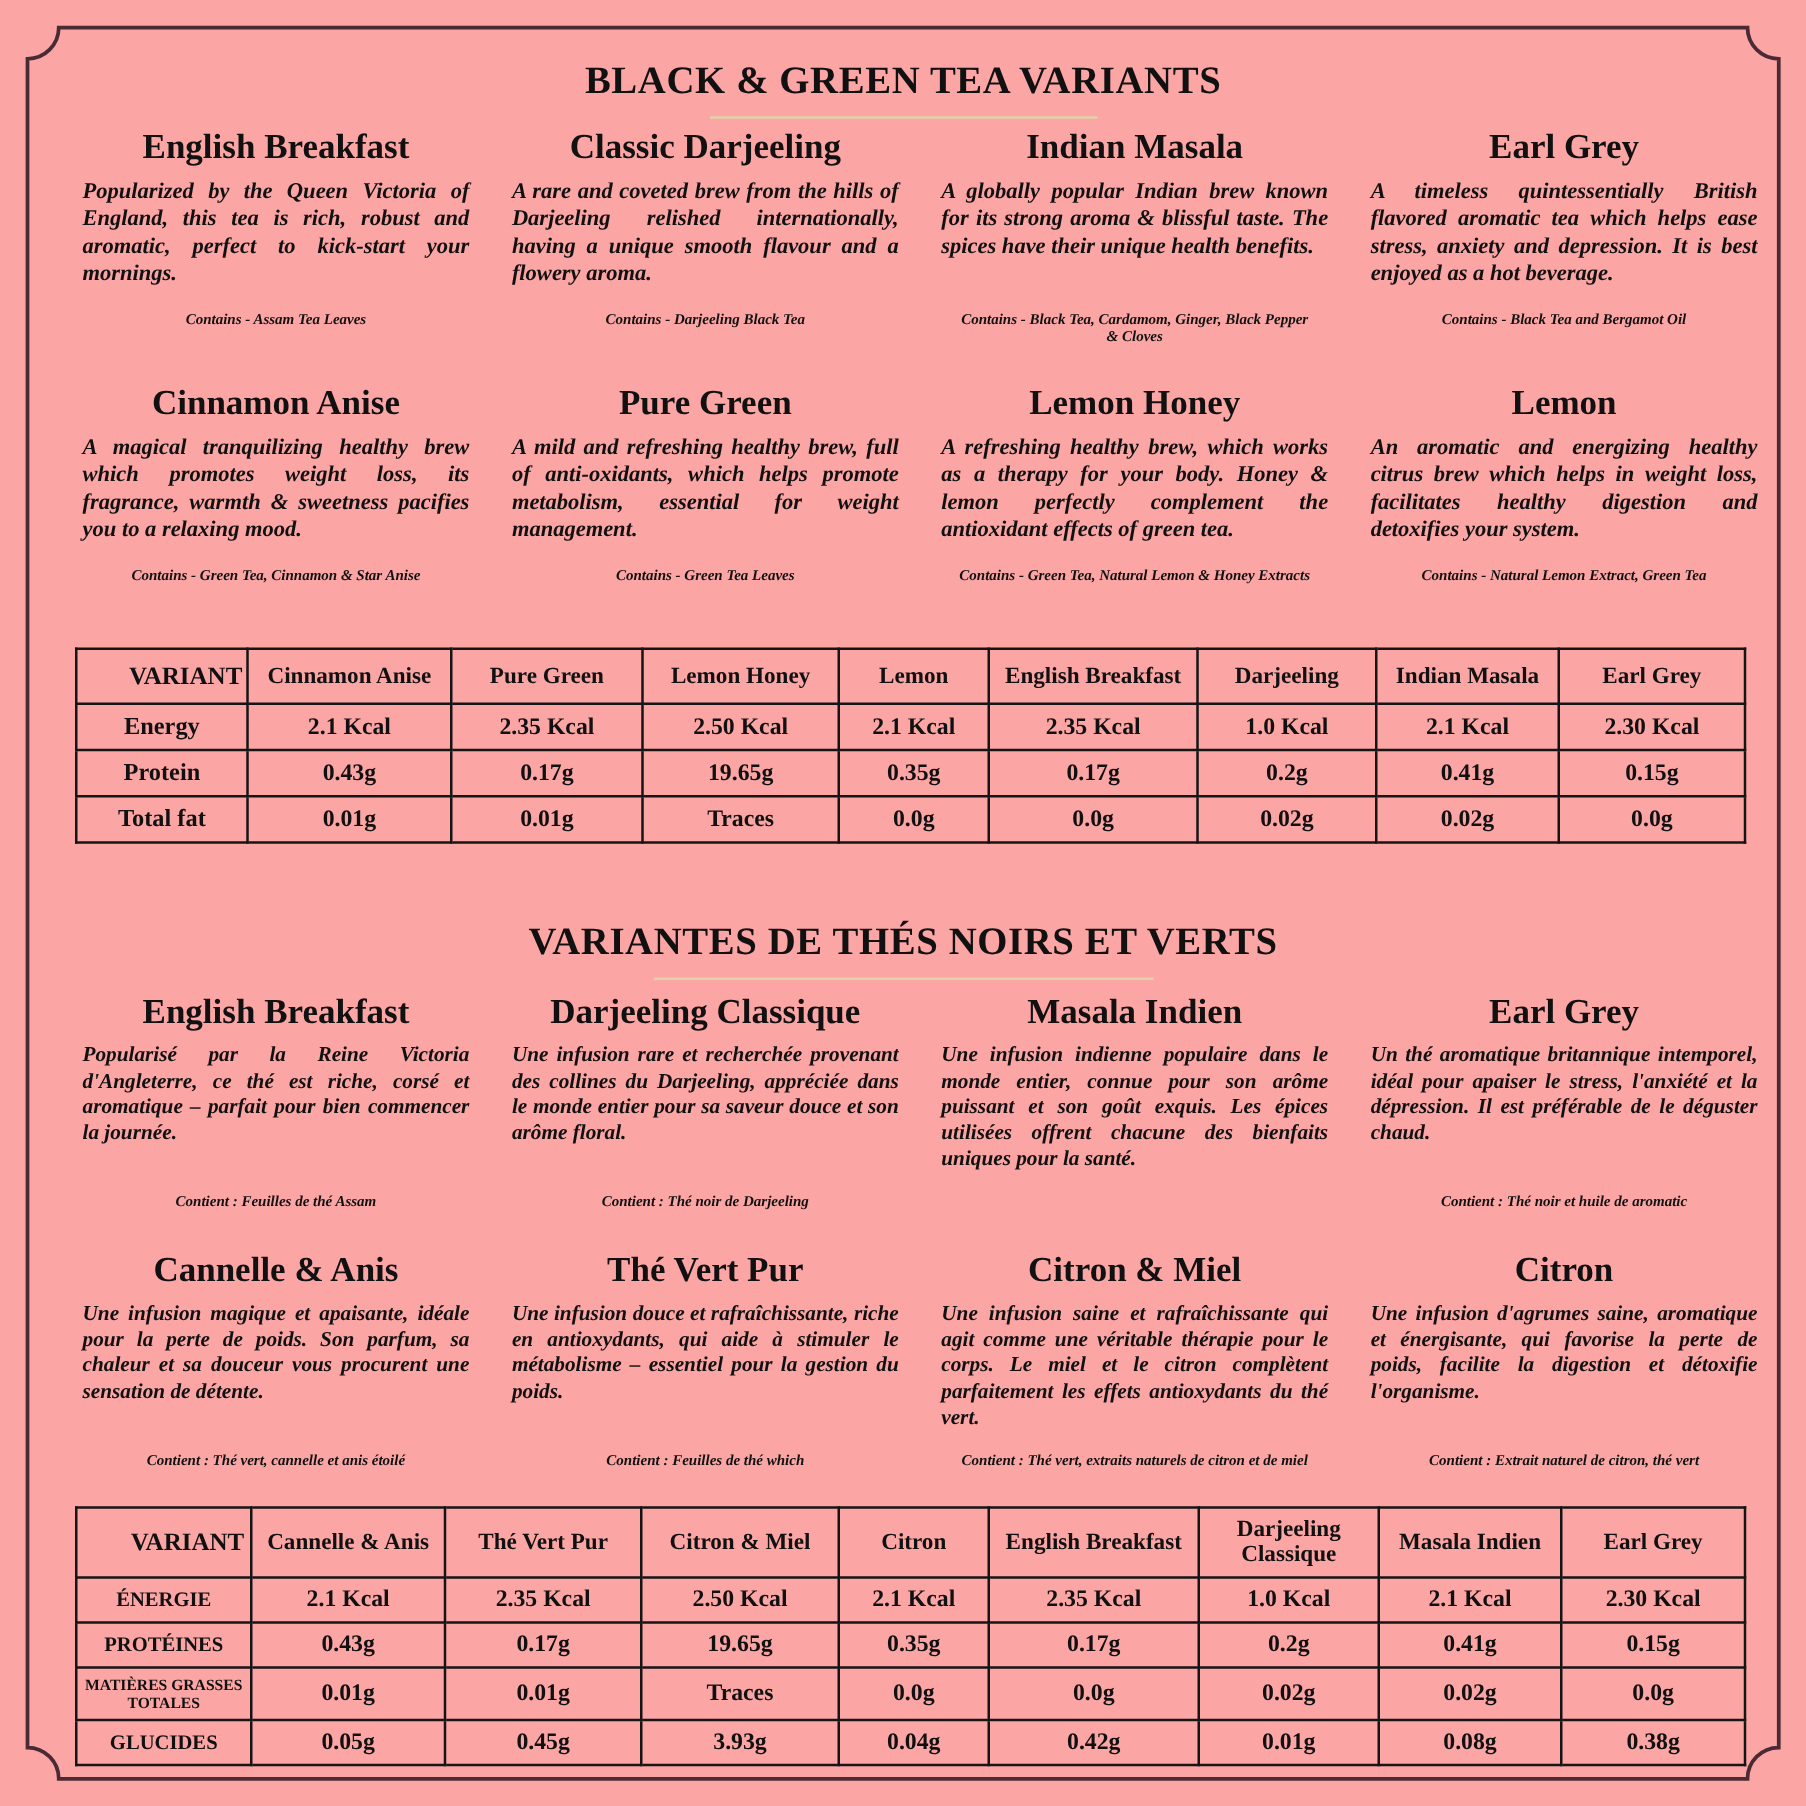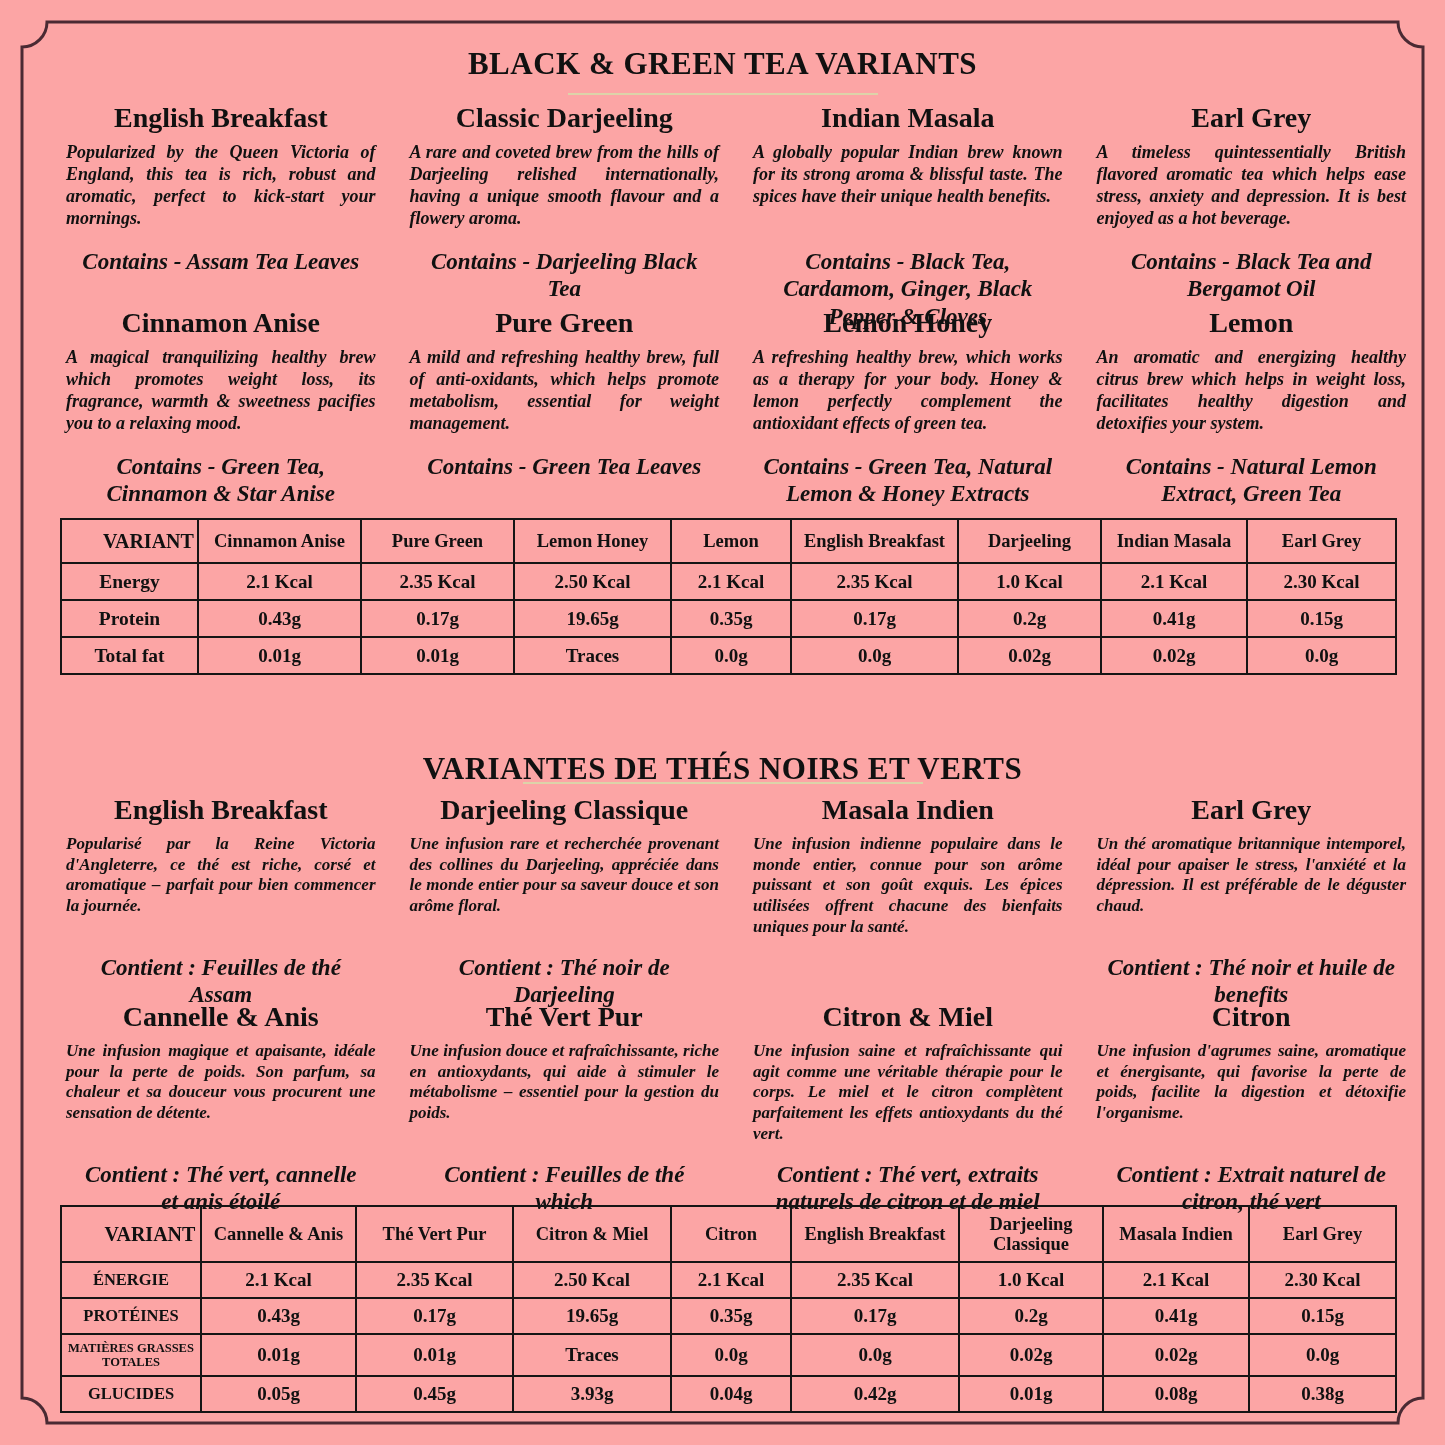--- a/index.html
+++ b/index.html
@@ -11,21 +11,21 @@
     color:#111;
     overflow:hidden;
   }
   .frame{position:absolute;left:0;top:0;width:1445px;height:1445px;pointer-events:none;}
   .title{
     position:absolute;left:0;width:100%;
     margin:0;text-align:center;
     font-size:31px;font-weight:bold;letter-spacing:.5px;
   }
   .title-en{top:46px;}
-  .title-fr{top:735px;margin-top:16px;}
+  .title-fr{top:735px;}
   .rule{position:absolute;height:2px;background:#ddd3a9;left:50%;transform:translateX(-50%);}
   .rule-en{top:93px;width:310px;}
   .rule-fr{top:782px;width:400px;}
   .cards{
     position:absolute;left:62px;width:1348px;
     display:grid;grid-template-columns:repeat(4,1fr);column-gap:26px;
   }
   .cards-en-1{top:103px;}
   .cards-en-2{top:308px;}
   .cards-fr-1{top:795px;}
@@ -36,21 +36,21 @@
     font-size:28px;font-weight:bold;line-height:1.1;
   }
   .card .desc{
     margin:0 4px;min-height:98px;
     font-size:18px;font-weight:bold;font-style:italic;
     line-height:1.22;text-align:justify;
   }
   .cards-fr-1 .desc,.cards-fr-2 .desc{min-height:112px;font-size:17px;}
   .card .contains{
     margin:8px 14px 0 14px;text-align:center;
-    font-size:23px;font-weight:bold;font-style:italic;line-height:1.2;
+    font-size:12px;font-weight:bold;font-style:italic;line-height:1.2;
   }
   .nutri{
     position:absolute;left:60px;width:1335px;
     border-collapse:collapse;table-layout:fixed;
     background:transparent;
   }
   .nutri-en{top:518px;}
   .nutri-fr{top:1205px;}
   .nutri th,.nutri td{
     border:2px solid #151515;
@@ -202,21 +202,21 @@
       <p class="desc">Une infusion rare et recherchée provenant des collines du Darjeeling, appréciée dans le monde entier pour sa saveur douce et son arôme floral.</p>
       <p class="contains">Contient : Thé noir de Darjeeling</p>
     </div>
     <div class="card">
       <h3>Masala Indien</h3>
       <p class="desc">Une infusion indienne populaire dans le monde entier, connue pour son arôme puissant et son goût exquis. Les épices utilisées offrent chacune des bienfaits uniques pour la santé.</p>
     </div>
     <div class="card">
       <h3>Earl Grey</h3>
       <p class="desc">Un thé aromatique britannique intemporel, idéal pour apaiser le stress, l'anxiété et la dépression. Il est préférable de le déguster chaud.</p>
-      <p class="contains">Contient : Thé noir et huile de benefits</p>
+      <p class="contains">Contient : Thé noir et huile de aromatic</p>
     </div>
   </div>
 
   <div class="cards cards-fr-2">
     <div class="card">
       <h3>Cannelle &amp; Anis</h3>
       <p class="desc">Une infusion magique et apaisante, idéale pour la perte de poids. Son parfum, sa chaleur et sa douceur vous procurent une sensation de détente.</p>
       <p class="contains">Contient : Thé vert, cannelle et anis étoilé</p>
     </div>
     <div class="card">

